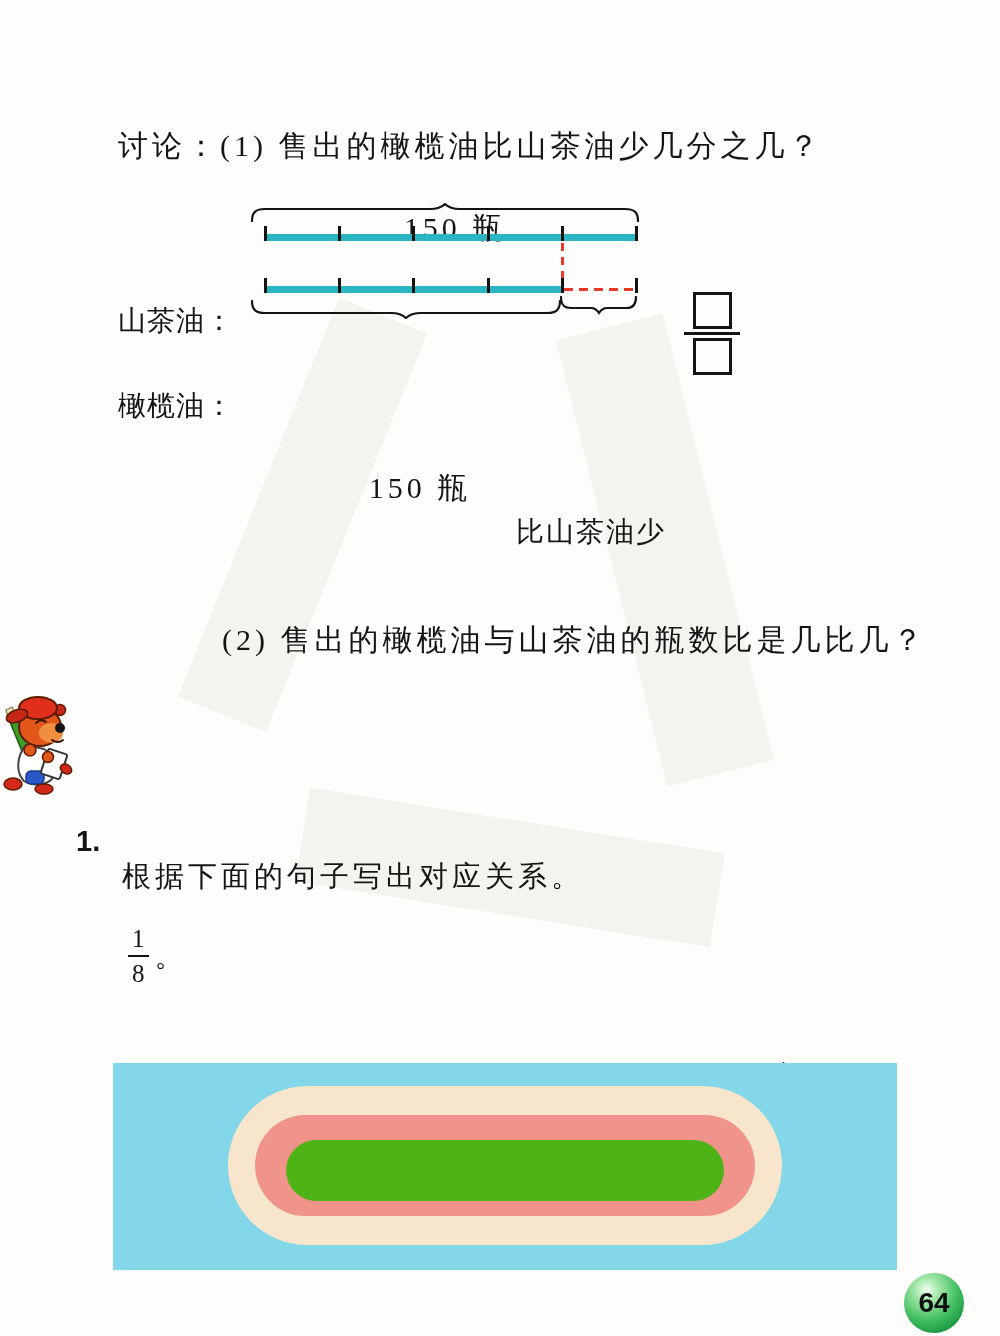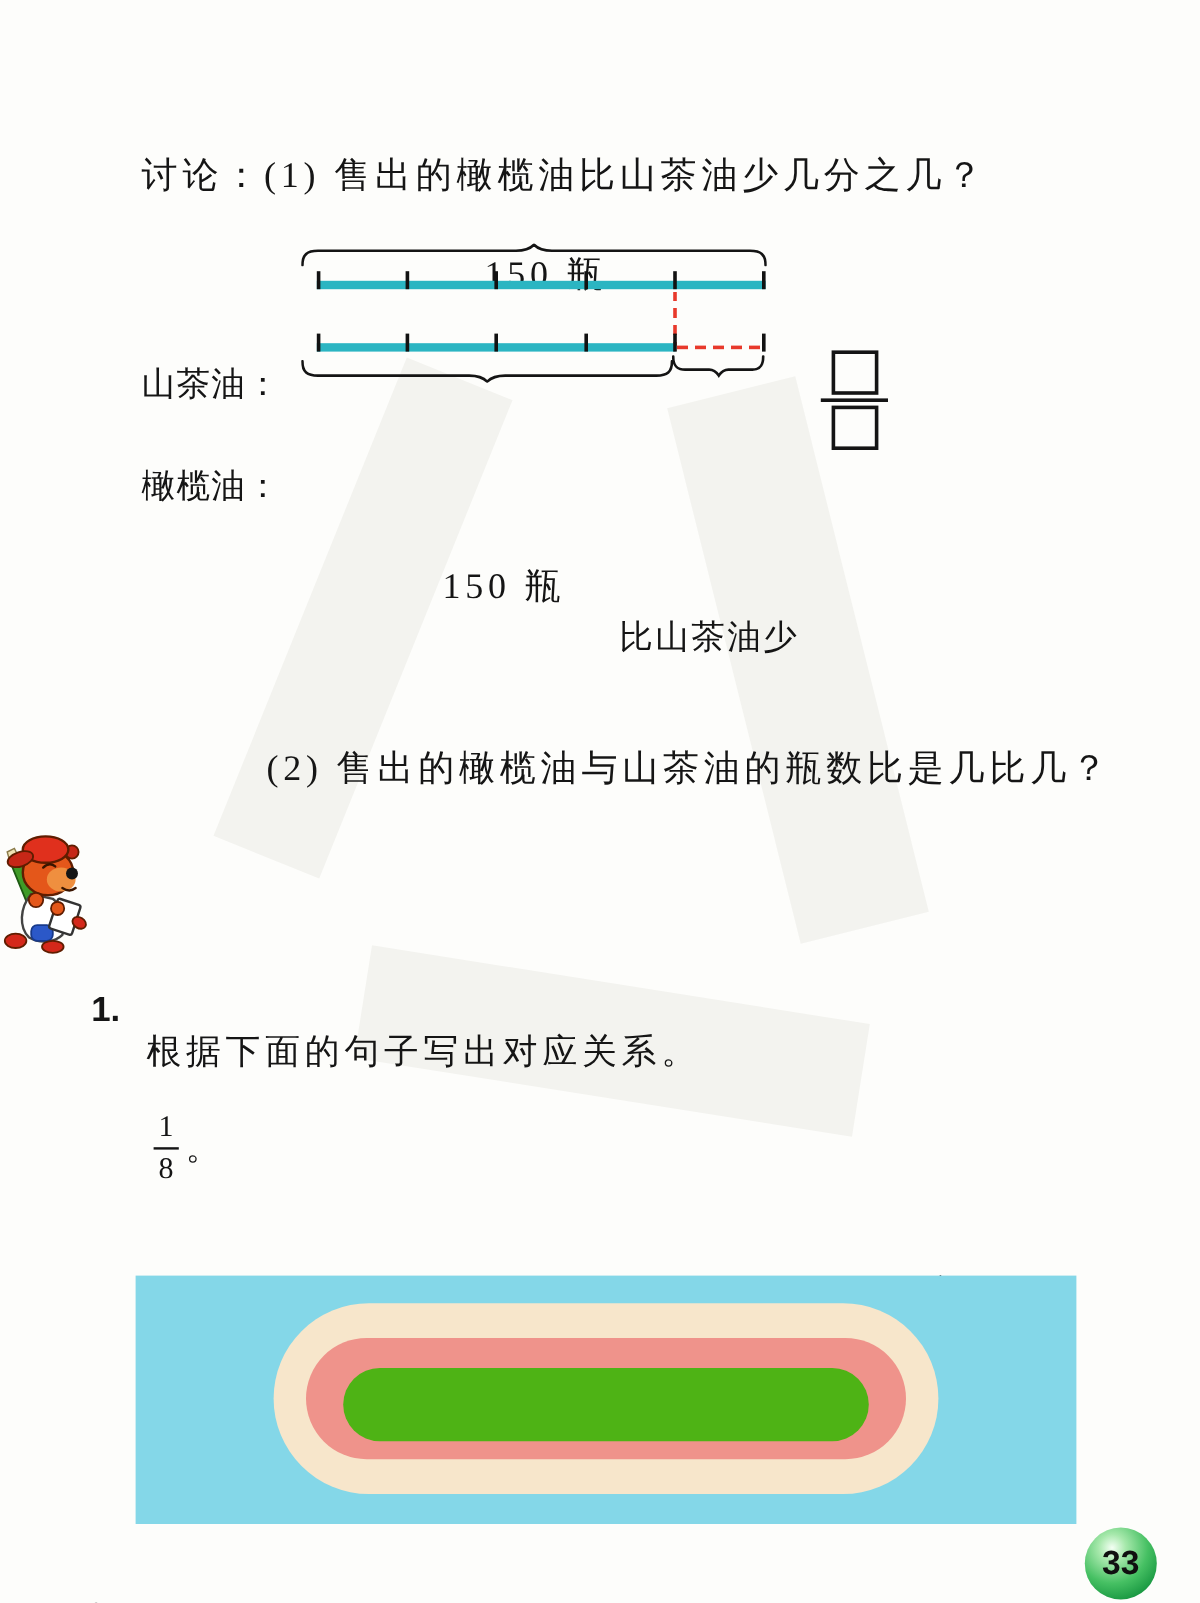--- a/index.html
+++ b/index.html
@@ -199,16 +199,16 @@
   <div class="track z">
     <div class="ring1">
       <div class="ring2">
         <div class="infield"></div>
       </div>
     </div>
   </div>
 
   
   <div class="page-ball z">
-    <span>33</span>
+    <span>64</span>
   </div>
 
 </div>
 
 </body></html>

